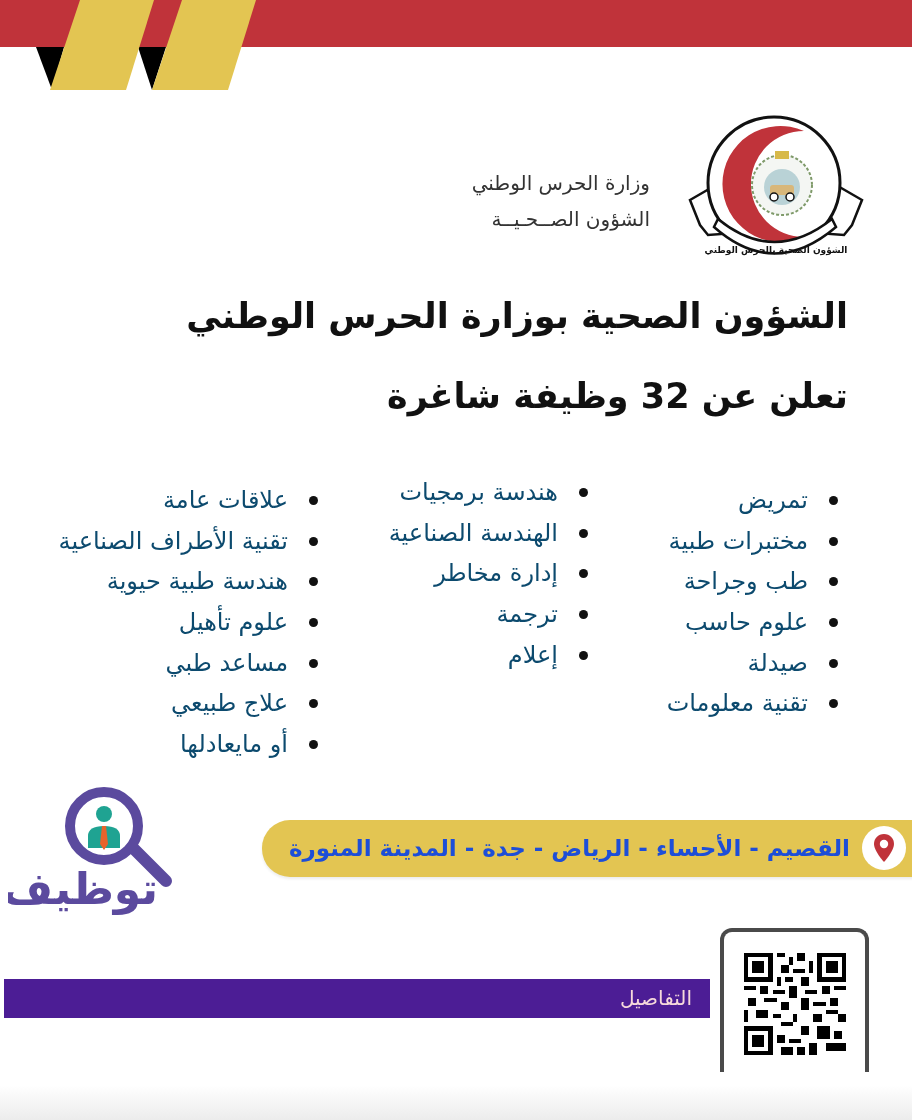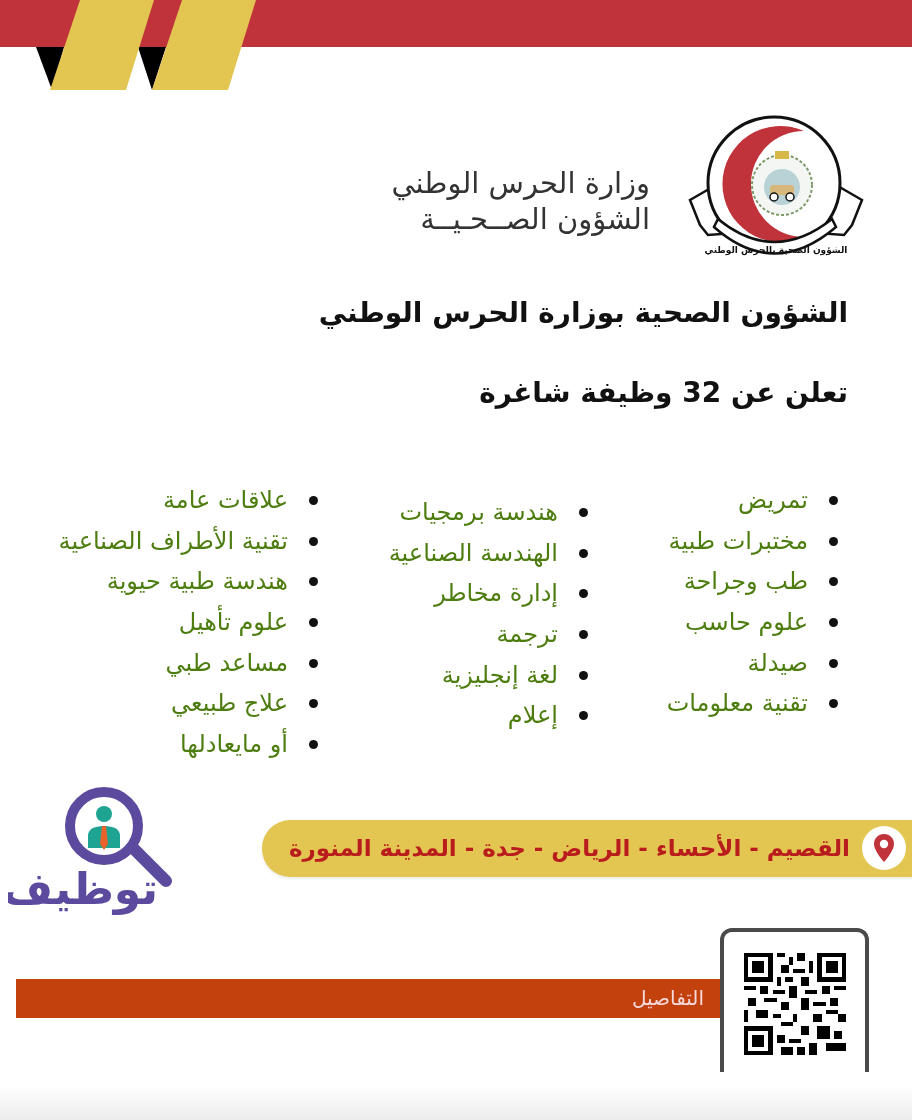--- a/index.html
+++ b/index.html
@@ -10,70 +10,70 @@
     }
     .abs { position: absolute; }
 
     
     .top-bar { left: 0; top: 0; width: 912px; height: 47px; }
     .top-stripes { left: 0; top: 0; width: 300px; height: 92px; }
 
     
     .org-text {
       right: 262px; top: 165px; text-align: right; direction: rtl;
-      color: #333333; font-size: 29px; line-height: 36px; letter-spacing: 0.5px;
+      color: #333333; font-size: 20px; line-height: 36px; letter-spacing: 0.5px;
     }
     .org-logo { left: 686px; top: 115px; width: 180px; height: 160px; }
 
     
     .title {
       right: 64px; direction: rtl; text-align: right;
-      font-weight: bold; color: #111111; font-size: 28px; white-space: nowrap;
+      font-weight: bold; color: #111111; font-size: 35px; white-space: nowrap;
     }
     .title-1 { top: 296px; }
     .title-2 { top: 376px; margin-left: 48px; }
 
     
     .jobs-col {
       direction: rtl; margin: 0; padding: 0; list-style: none;
     }
     .jobs-col li {
-      height: 40.7px; line-height: 40.7px; font-size: 24px; color: #4d7c0f;
+      height: 40.7px; line-height: 40.7px; font-size: 24px; color: #0c4a6e;
       white-space: nowrap; position: relative; padding-right: 38px; text-align: right;
     }
     .jobs-col li::before {
       content: ""; position: absolute; right: 8px; top: 16px;
       width: 9px; height: 9px; border-radius: 50%; background: #111;
     }
     .col-1 { right: 66px; top: 480px; margin-left: 12px; }
-    .col-2 { right: 316px; top: 492px; }
+    .col-2 { right: 316px; top: 472px; }
     .col-3 { right: 586px; top: 480px; }
 
     
     .location-pill {
       left: 262px; top: 820px; width: 680px; height: 57px;
       background: #E3C552; border-radius: 28px;
       box-shadow: 0 2px 3px rgba(0,0,0,0.08);
     }
     .location-text {
       position: absolute; right: 92px; top: 0; height: 51px; line-height: 57px;
-      direction: rtl; color: #b91c1c; font-weight: bold; font-size: 23px; white-space: nowrap; text-align: center;
+      direction: rtl; color: #1d4ed8; font-weight: bold; font-size: 23px; white-space: nowrap; text-align: center;
     }
     .pin-circle {
       position: absolute; left: 600px; top: 6px; width: 44px; height: 44px;
       border-radius: 50%; background: #ffffff;
       display: flex; align-items: center; justify-content: center;
     }
 
     
     .tawzeef-logo { left: 8px; top: 786px; width: 180px; height: 130px; }
 
     
     .details-bar {
-      left: 16px; top: 979px; width: 706px; height: 39px; background: #c2410c;
+      left: 4px; top: 979px; width: 706px; height: 39px; background: #4c1d95;
     }
     .details-text {
       position: absolute; right: 18px; top: 0; height: 39px; line-height: 38px;
       direction: rtl; color: #f6d9db; font-size: 20px;
     }
 
     
     .qr-frame {
       left: 720px; top: 928px; width: 141px; height: 140px;
       border: 4px solid #4a4a4a; border-bottom: none; border-radius: 12px 12px 0 0;
@@ -133,21 +133,20 @@
   <li>طب وجراحة</li>
   <li>علوم حاسب</li>
   <li>صيدلة</li>
   <li>تقنية معلومات</li>
 </ul>
 <ul class="abs jobs-col col-2">
   <li>هندسة برمجيات</li>
   <li>الهندسة الصناعية</li>
   <li>إدارة مخاطر</li>
   <li>ترجمة</li>
-  <li>لغة إنجليزية</li>
   <li>إعلام</li>
 </ul>
 <ul class="abs jobs-col col-3">
   <li>علاقات عامة</li>
   <li>تقنية الأطراف الصناعية</li>
   <li>هندسة طبية حيوية</li>
   <li>علوم تأهيل</li>
   <li>مساعد طبي</li>
   <li>علاج طبيعي</li>
   <li>أو مايعادلها</li>

